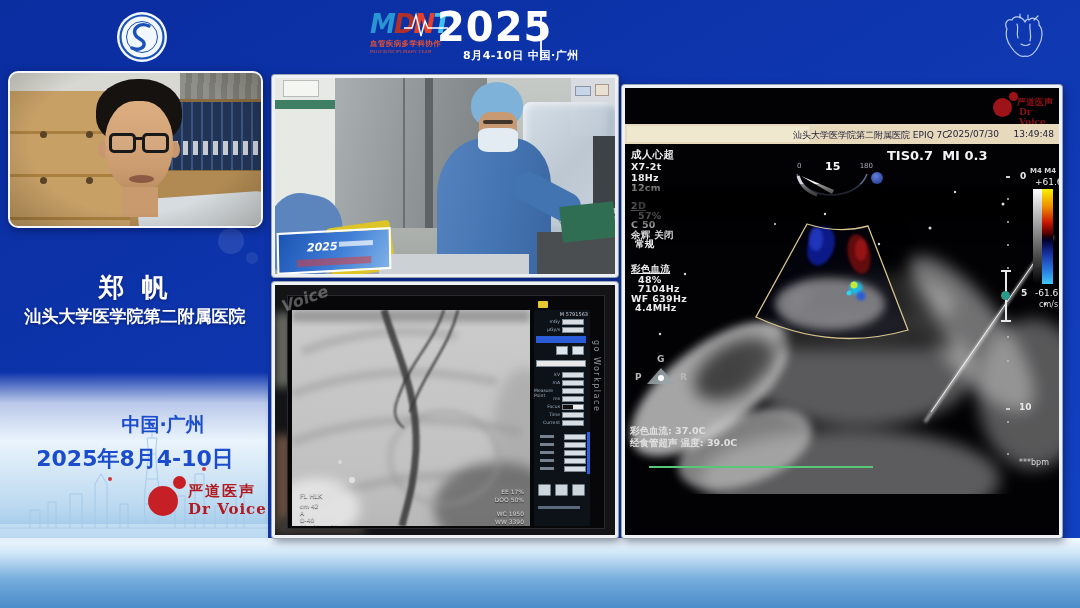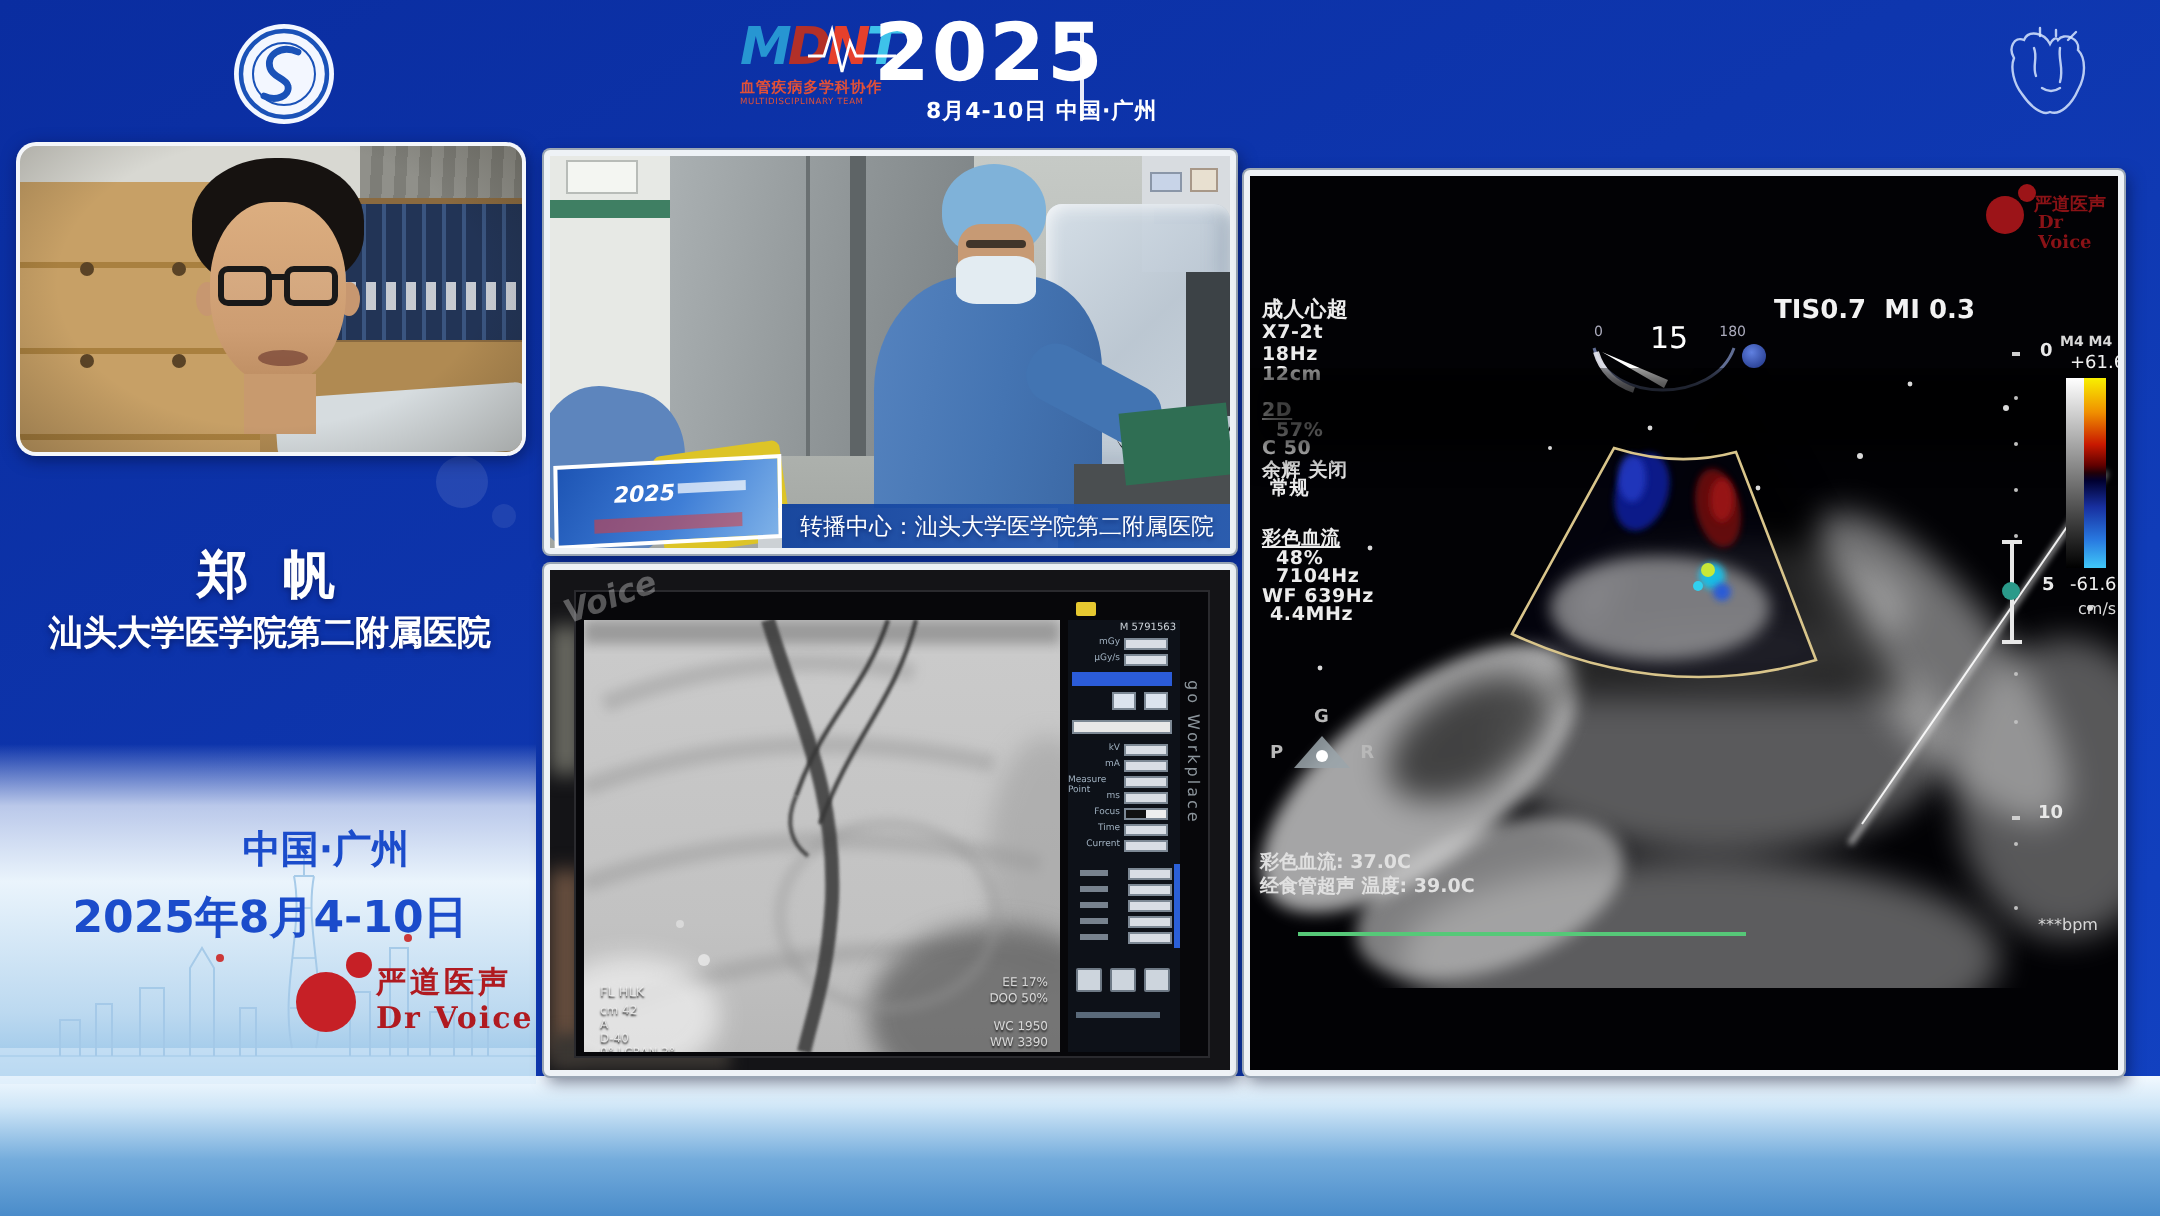--- a/index.html
+++ b/index.html
@@ -199,23 +199,20 @@
       <div class="abs" style="left:104px;top:176px;width:150px;height:20px;background:#ccd1d5"></div>
       <div class="abs" style="left:262px;top:154px;width:78px;height:42px;background:#4a4e50"></div>
       <div class="abs" style="left:286px;top:126px;width:54px;height:36px;background:#2f6e53;transform:rotate(-6deg)"></div>
     </div>
 
     <div class="abs" style="left:0;top:150px;width:340px;height:46px">
       <div class="abs" style="left:2px;top:2px;width:114px;height:42px;background:linear-gradient(120deg,#1d54b4 0%,#3f7ed6 55%,#7fb2e8 100%);border:2px solid #fff;transform:skewY(-2deg) rotate(-1deg);overflow:hidden">
         <span style="position:absolute;left:28px;top:8px;font-size:11px;font-weight:bold;font-style:italic;color:#fff">2025</span>
         <span style="position:absolute;left:60px;top:10px;width:34px;height:5px;background:rgba(255,255,255,.7)"></span>
         <span style="position:absolute;left:18px;top:26px;width:74px;height:7px;background:rgba(220,60,60,.55)"></span>
-      </div>
-      <div class="abs" style="left:116px;top:24px;width:224px;height:22px;background:linear-gradient(90deg,rgba(18,66,156,.96),rgba(40,94,184,.9));padding-left:9px">
-        <span class="cap2">转播中心：汕头大学医学院第二附属医院</span>
       </div>
     </div>
   </div>
 
   <div class="vpanel" style="left:272px;top:282px;width:346px;height:256px;background:#141417">
     <div class="abs" style="left:0;top:28px;width:16px;height:74px;background:#6a6a62;filter:blur(5px)"></div>
     <div class="abs" style="left:0;top:150px;width:16px;height:92px;background:#6a5140;filter:blur(5px)"></div>
     <div class="abs" style="left:0;top:232px;width:90px;height:18px;background:#3a3632;filter:blur(4px)"></div>
 
     <div class="abs" style="left:12px;top:10px;width:318px;height:234px;background:#07070a;border:1px solid #2a2a2e">
@@ -344,20 +341,26 @@
 
   <div class="vpanel" style="left:622px;top:85px;width:440px;height:453px;background:#020205">
 
     <div class="abs" style="left:368px;top:3px;width:64px;height:30px">
       <div class="abs" style="left:0;top:7px;width:19px;height:19px;border-radius:50%;background:#9c1418"></div>
       <div class="abs" style="left:16px;top:1px;width:9px;height:9px;border-radius:50%;background:#9c1418"></div>
       <div style="position:absolute;left:24px;top:5px;font-size:9px;font-weight:bold;color:#8a1216">严道医声</div>
       <div style="position:absolute;left:26px;top:16px;font-size:9px;font-weight:bold;color:#8a1216;font-family:'DejaVu Serif','Liberation Serif',serif">Dr Voice</div>
     </div>
 
+    <div class="abs" style="left:0;top:36px;width:434px;height:20px;background:#e6d9bc">
+      <div class="abs" style="left:2px;top:2px;width:182px;height:16px;background:#f0e7cf"></div>
+      <span style="position:absolute;left:168px;top:5px;font-size:9px;color:#23233a">汕头大学医学院第二附属医院  EPIQ 7C</span>
+      <span style="position:absolute;left:322px;top:5px;font-size:9px;color:#23233a">2025/07/30</span>
+      <span style="position:absolute;right:5px;top:5px;font-size:9px;color:#23233a">13:49:48</span>
+    </div>
 
     <div class="t" style="left:262px;top:60px;font-size:13px;font-weight:bold;color:#f2f2f2">
       <span>TIS0.7</span>&nbsp;&nbsp;<span>MI 0.3</span>
     </div>
 
     <div class="usp" style="left:6px;top:60px;font-size:10.5px">成人心超</div>
     <div class="usp" style="left:6px;top:73px">X7-2t</div>
     <div class="usp" style="left:6px;top:84px">18Hz</div>
     <div class="usp" style="left:6px;top:94px">12cm</div>
     <div class="usp u" style="left:6px;top:112px">2D</div>
@@ -366,21 +369,21 @@
     <div class="usp" style="left:6px;top:141px">余辉 关闭</div>
     <div class="usp" style="left:10px;top:150px">常规</div>
     <div class="usp u" style="left:6px;top:175px">彩色血流</div>
     <div class="usp" style="left:13px;top:186px">48%</div>
     <div class="usp" style="left:13px;top:195px">7104Hz</div>
     <div class="usp" style="left:6px;top:205px">WF 639Hz</div>
     <div class="usp" style="left:10px;top:214px">4.4MHz</div>
 
     <div class="abs" style="left:168px;top:74px;width:80px;height:44px">
       <span class="us-small" style="position:absolute;left:4px;top:0;color:#aab">0</span>
-      <span style="position:absolute;left:32px;top:-2px;font-size:15px;font-weight:normal;color:#fff">15</span>
+      <span style="position:absolute;left:32px;top:-2px;font-size:11px;font-weight:bold;color:#fff">15</span>
       <span class="us-small" style="position:absolute;right:0;top:0;color:#aab">180</span>
       <svg class="abs" style="left:0;top:10px" width="80" height="34" viewBox="0 0 80 34">
         <path d="M4 2 C 12 30, 64 30, 74 2" stroke="#7888b8" stroke-width="1.5" fill="none" opacity=".8"></path>
         <path d="M5 4 C 8 14, 15 20, 24 23" stroke="#e8e8f0" stroke-width="3" fill="none" opacity=".9"></path>
         <polygon points="39,22 8,4 41,18" fill="#ffffff"></polygon>
       </svg>
     </div>
     <div class="abs" style="left:246px;top:84px;width:12px;height:12px;border-radius:50%;background:radial-gradient(circle at 40% 35%,#6080e0,#1c3080)"></div>
 
     <svg class="abs" style="left:0;top:96px" width="434" height="310" viewBox="0 0 434 310">

